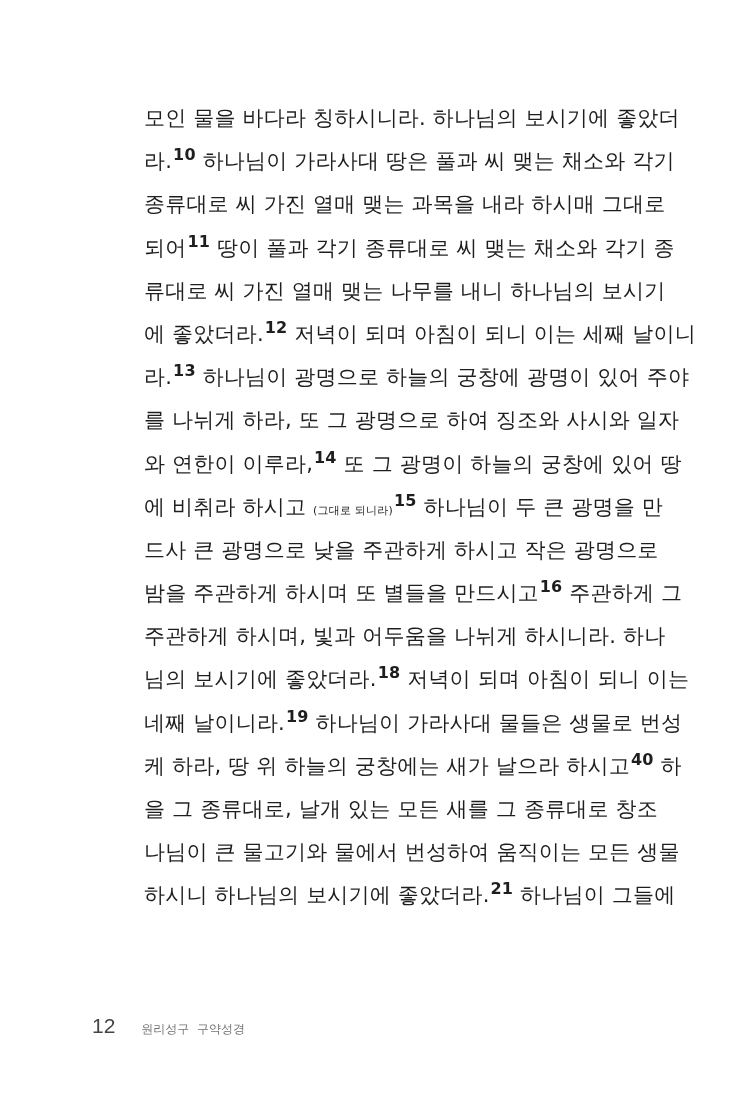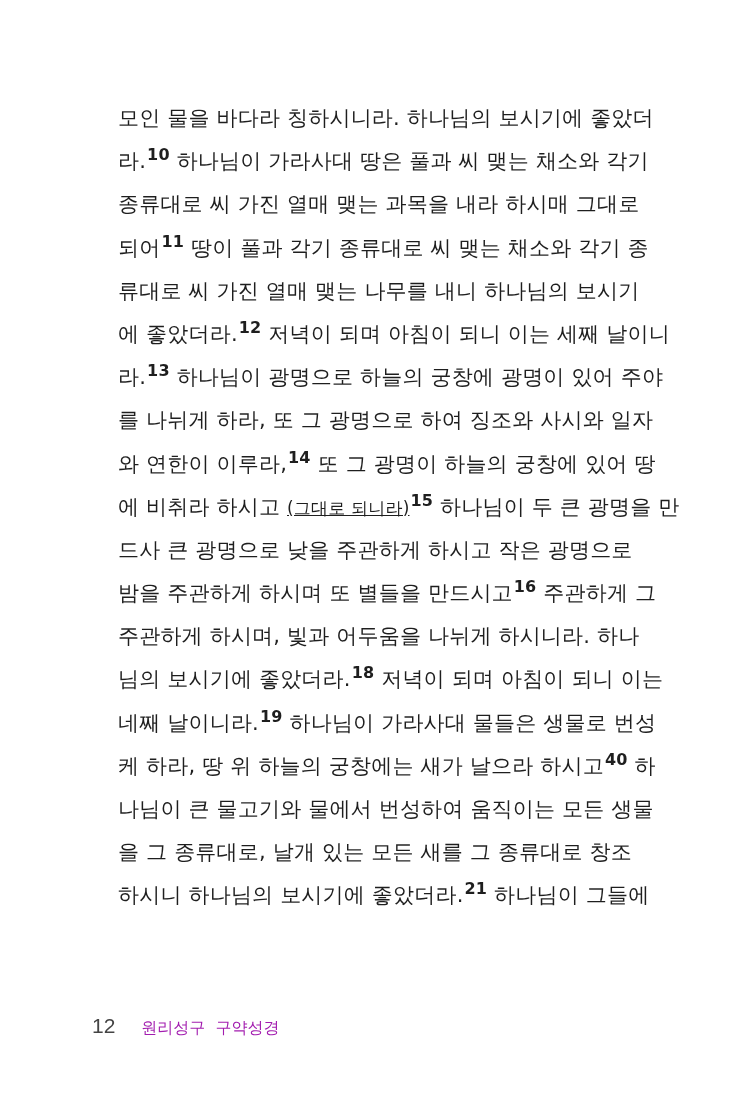--- a/index.html
+++ b/index.html
@@ -23,52 +23,52 @@
     }
     .line {
       display: block;
       height: 43.2px;
       line-height: 43.2px;
       font-size: 21px;
       white-space: nowrap;
       text-align: justify;
       text-align-last: justify;
       letter-spacing: 0.2px;
+      margin-left: 26px;
     }
     .seg { }
     sup.verse {
       font-size: 16px;
       font-weight: bold;
       vertical-align: 0;
       position: relative;
       top: -8px;
       margin-left: 1px;
     }
     .small {
-      font-size: 17px;
-      text-decoration: underline;
+      font-size: 11px;
     }
     .footer {
       position: absolute;
       left: 92px;
       top: 1014px;
       font-size: 18px;
       color: #333333;
       display: flex;
       align-items: baseline;
     }
     .page-num {
       font-size: 21px;
       color: #444444;
       margin-right: 26px;
       font-family: "Liberation Sans", sans-serif;
     }
     .book-title {
-      font-size: 16px;
-      color: #a21caf;
+      font-size: 12px;
+      color: #737373;
     }
   </style>
 </head>
 <body>
 
 <div class="page-body" id="page-body">
     <span class="line"><span class="seg">모인 물을 바다라 칭하시니라. 하나님의 보시기에 좋았더</span></span>
     <span class="line"><span class="seg">라.</span><sup class="verse">10</sup><span class="seg"> 하나님이 가라사대 땅은 풀과 씨 맺는 채소와 각기</span></span>
     <span class="line"><span class="seg">종류대로 씨 가진 열매 맺는 과목을 내라 하시매 그대로</span></span>
     <span class="line"><span class="seg">되어</span><sup class="verse">11</sup><span class="seg"> 땅이 풀과 각기 종류대로 씨 맺는 채소와 각기 종</span></span>
@@ -77,21 +77,21 @@
     <span class="line"><span class="seg">라.</span><sup class="verse">13</sup><span class="seg"> 하나님이 광명으로 하늘의 궁창에 광명이 있어 주야</span></span>
     <span class="line"><span class="seg">를 나뉘게 하라, 또 그 광명으로 하여 징조와 사시와 일자</span></span>
     <span class="line"><span class="seg">와 연한이 이루라,</span><sup class="verse">14</sup><span class="seg"> 또 그 광명이 하늘의 궁창에 있어 땅</span></span>
     <span class="line"><span class="seg">에 비취라 하시고 </span><span class="small">(그대로 되니라)</span><sup class="verse">15</sup><span class="seg"> 하나님이 두 큰 광명을 만</span></span>
     <span class="line"><span class="seg">드사 큰 광명으로 낮을 주관하게 하시고 작은 광명으로</span></span>
     <span class="line"><span class="seg">밤을 주관하게 하시며 또 별들을 만드시고</span><sup class="verse">16</sup><span class="seg"> 주관하게 그</span></span>
     <span class="line"><span class="seg">주관하게 하시며, 빛과 어두움을 나뉘게 하시니라. 하나</span></span>
     <span class="line"><span class="seg">님의 보시기에 좋았더라.</span><sup class="verse">18</sup><span class="seg"> 저녁이 되며 아침이 되니 이는</span></span>
     <span class="line"><span class="seg">네째 날이니라.</span><sup class="verse">19</sup><span class="seg"> 하나님이 가라사대 물들은 생물로 번성</span></span>
     <span class="line"><span class="seg">케 하라, 땅 위 하늘의 궁창에는 새가 날으라 하시고</span><sup class="verse">40</sup><span class="seg"> 하</span></span>
+    <span class="line"><span class="seg">을 그 종류대로, 날개 있는 모든 새를 그 종류대로 창조</span></span>
     <span class="line"><span class="seg">나님이 큰 물고기와 물에서 번성하여 움직이는 모든 생물</span></span>
-    <span class="line"><span class="seg">을 그 종류대로, 날개 있는 모든 새를 그 종류대로 창조</span></span>
     <span class="line"><span class="seg">하시니 하나님의 보시기에 좋았더라.</span><sup class="verse">21</sup><span class="seg"> 하나님이 그들에</span></span>
   </div>
 
 <div class="footer">
   <span class="page-num">12</span>
   <span class="book-title" style="white-space:pre;">원리성구  구약성경</span>
 </div>
 
 </body></html>

